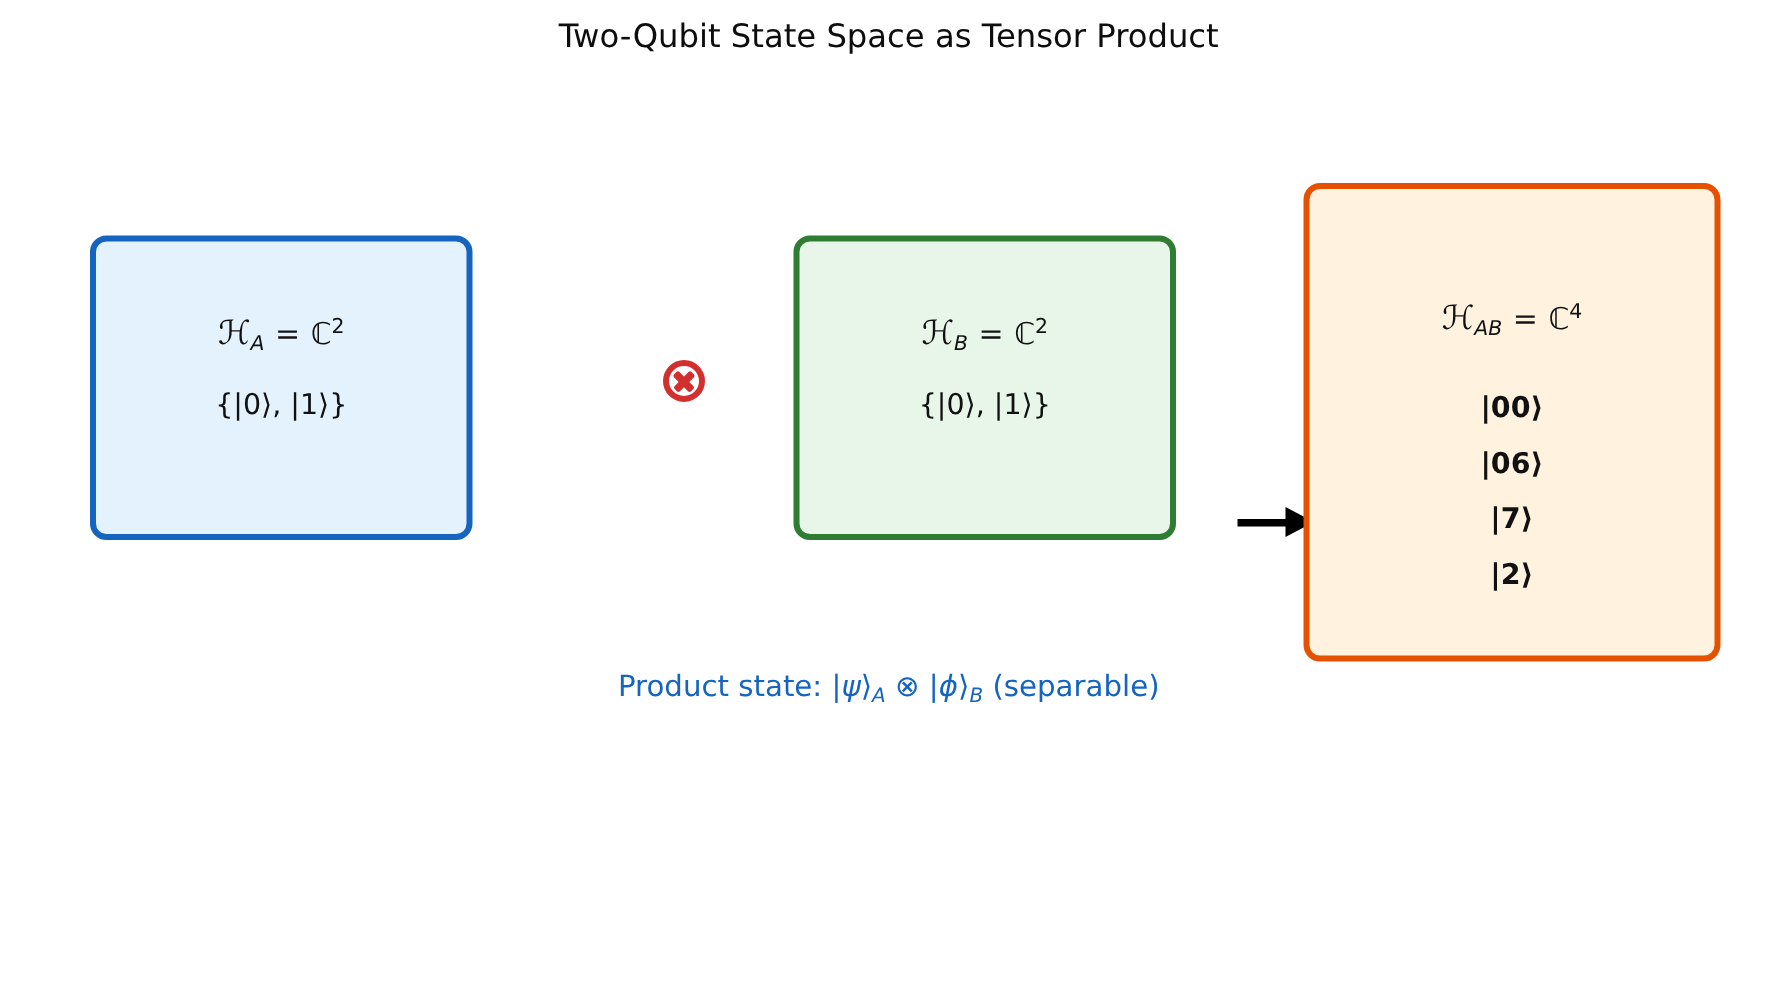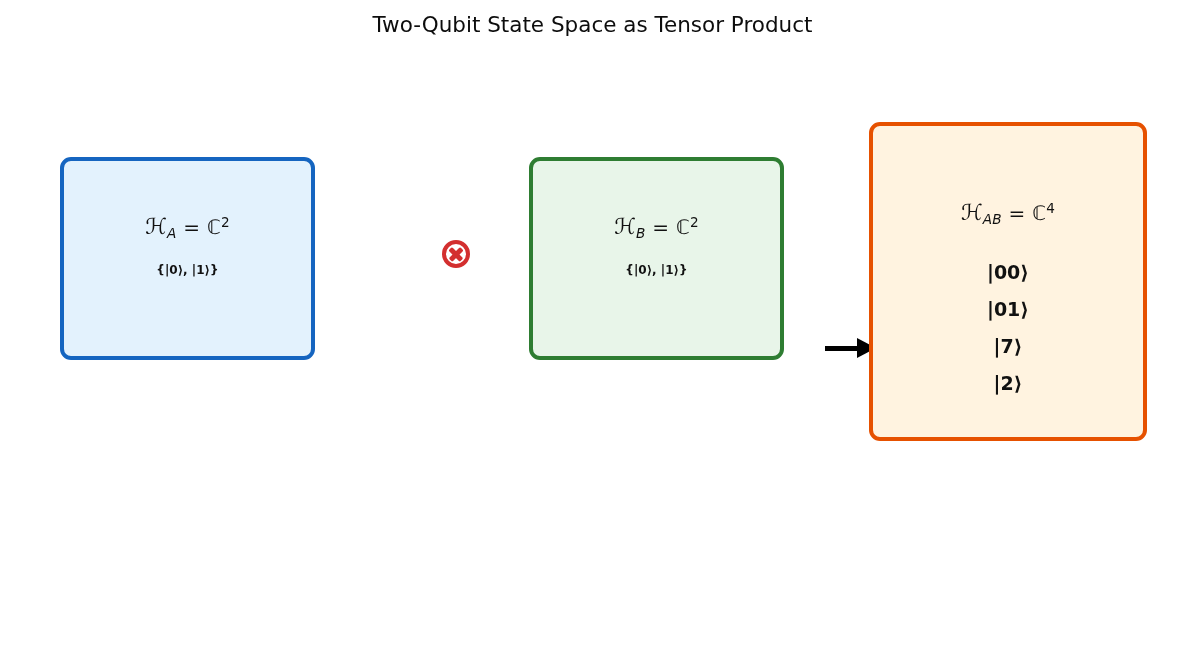--- a/index.html
+++ b/index.html
@@ -38,21 +38,21 @@
   .box-b { left: 529px; }
   .box-ab {
     left: 869px; top: 122px; width: 278px; height: 319px;
     padding-top: 74px;
   }
   .formula { font-size: 20px; white-space: nowrap; }
   .script-h { font-size: 22px; }
   .sub { font-size: 0.68em; font-style: italic; vertical-align: -0.28em; }
   .eq { margin: 0 7px; }
   .sup { font-size: 0.68em; vertical-align: 0.55em; }
-  .basis { font-size: 12px; font-weight: bold; }
+  .basis { font-size: 19px; }
   .kets { display: flex; flex-direction: column; align-items: center; gap: 15px; margin-top: 34px; font-size: 19px; font-weight: bold; }
   .tensor-icon {
     position: absolute;
     left: 442px; top: 240px;
     width: 20px; height: 20px;
     border: 4.5px solid;
     border-radius: 50%;
   }
   .tensor-icon .bar {
     position: absolute;
@@ -113,21 +113,22 @@
     <div class="basis">{|0⟩, |1⟩}</div>
   </div>
 
   <div class="arrow-line" style="background-color: rgb(0, 0, 0);"></div>
   <div class="arrow-head" style="border-left-color: rgb(0, 0, 0);"></div>
 
   <div class="box box-ab" style="border-color: rgb(230, 81, 0); background-color: rgb(255, 243, 224);">
     <div class="formula"><span class="script-h">ℋ</span><span class="sub">AB</span><span class="eq">=</span><span>ℂ</span><span class="sup">4</span></div>
     <div class="kets">
       <div>|00⟩</div>
-      <div>|01⟩</div>
+      <div>|06⟩</div>
       <div>|7⟩</div>
       <div>|2⟩</div>
     </div>
   </div>
 
+  <div class="caption caption-product" style="color: rgb(21, 101, 192);"><span>Product state: </span><span><span>|</span><span class="greek">ψ</span><span>⟩</span></span><span class="sub">A</span><span> ⊗ </span><span><span>|</span><span class="greek">ϕ</span><span>⟩</span></span><span class="sub">B</span><span> (separable)</span></div>
 
 
 </div>
 
 </body></html>

